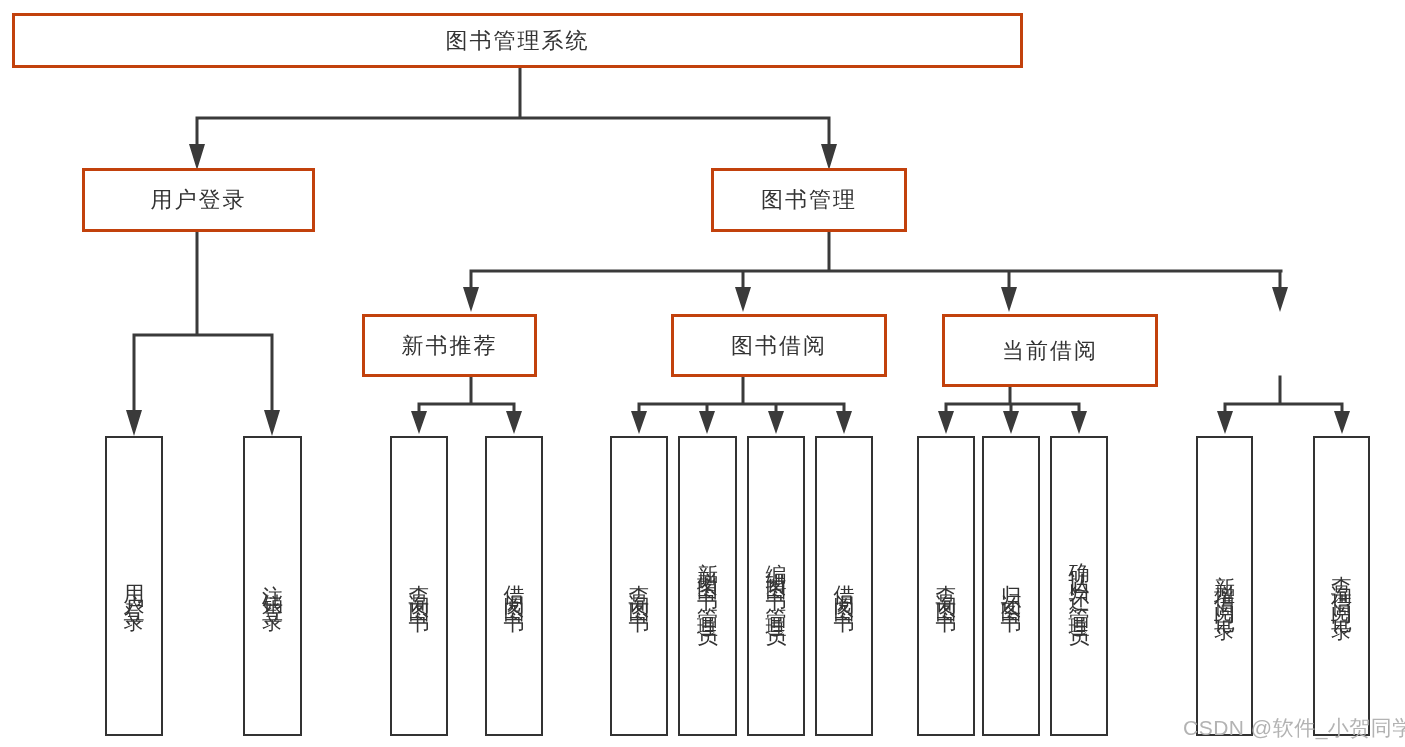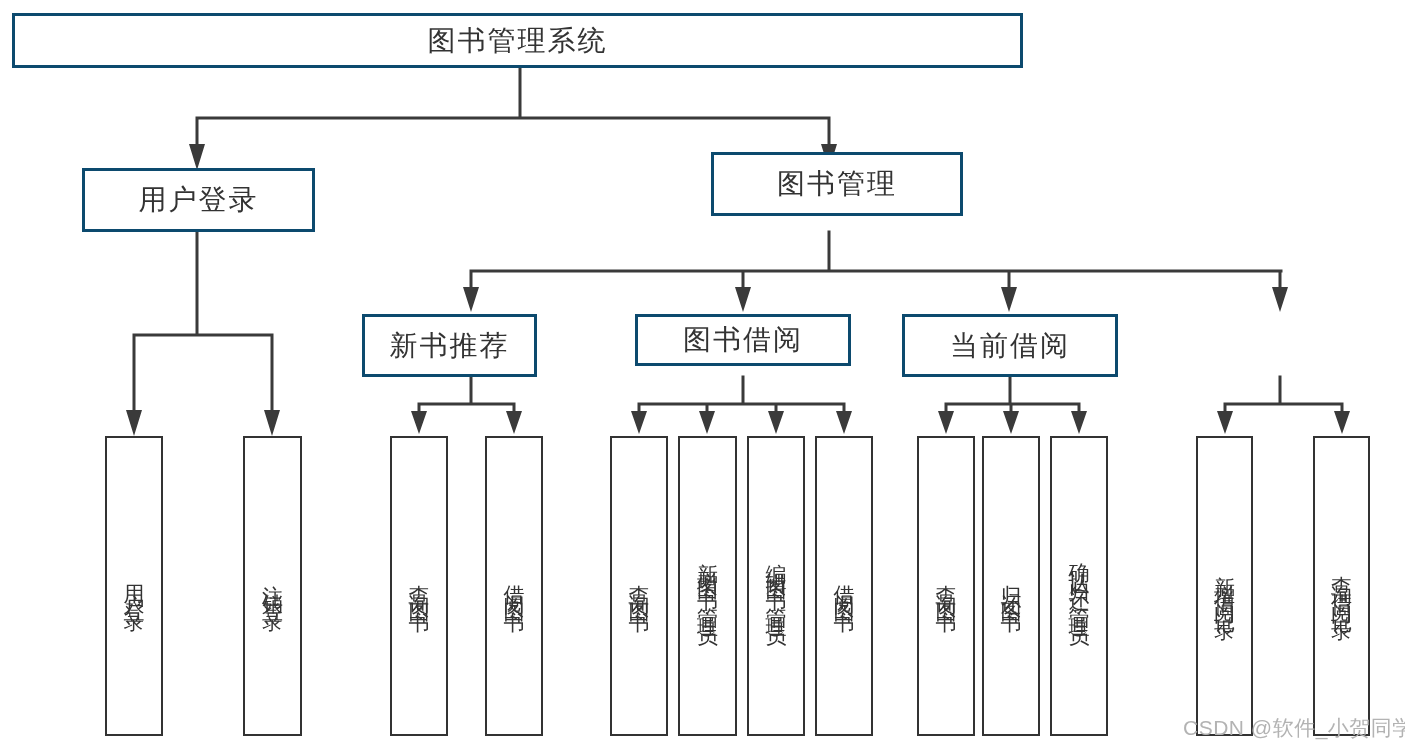--- a/index.html
+++ b/index.html
@@ -21,22 +21,22 @@
   .hnode, .vnode {
     position: absolute;
     box-sizing: border-box;
     background: #ffffff;
     display: flex;
     align-items: center;
     justify-content: center;
     text-align: center;
   }
   .hnode {
-    border: 3px solid #0c4a6e;
-    font-size: 28px;
+    border: 3px solid #c2410c;
+    font-size: 22px;
     letter-spacing: 2px;
   }
   .vnode {
     border: 2px solid #333333;
     font-size: 21px;
   }
   .vnode .vlabel {
     writing-mode: vertical-rl;
     text-orientation: mixed;
     letter-spacing: 9px;
@@ -80,25 +80,25 @@
       M631 411 L647 411 L639 434 Z  M699 411 L715 411 L707 434 Z
       M768 411 L784 411 L776 434 Z  M836 411 L852 411 L844 434 Z
       M938 411 L954 411 L946 434 Z  M1003 411 L1019 411 L1011 434 Z
       M1071 411 L1087 411 L1079 434 Z  M1217 411 L1233 411 L1225 434 Z
       M1334 411 L1350 411 L1342 434 Z"></path>
   </svg>
 
   <div class="hnode" style="left:12px;top:13px;width:1011px;height:55px">图书管理系统</div>
 
   <div class="hnode" style="left:82px;top:168px;width:233px;height:64px">用户登录</div>
-  <div class="hnode" style="left:711px;top:152px;width:252px;height:64px">图书管理</div>
+  <div class="hnode" style="left:711px;top:168px;width:196px;height:64px">图书管理</div>
 
   <div class="hnode" style="left:362px;top:314px;width:175px;height:63px">新书推荐</div>
-  <div class="hnode" style="left:635px;top:314px;width:216px;height:52px">图书借阅</div>
-  <div class="hnode" style="left:902px;top:314px;width:216px;height:63px">当前借阅</div>
+  <div class="hnode" style="left:671px;top:314px;width:216px;height:63px">图书借阅</div>
+  <div class="hnode" style="left:942px;top:314px;width:216px;height:73px">当前借阅</div>
 
   <div class="vnode" style="left:105px;top:436px;width:58px;height:300px">
     <span class="vlabel">用户登录</span>
   </div>
   <div class="vnode" style="left:243px;top:436px;width:59px;height:300px">
     <span class="vlabel">注销登录</span>
   </div>
 
   <div class="vnode" style="left:390px;top:436px;width:58px;height:300px">
     <span class="vlabel">查询图书</span>

